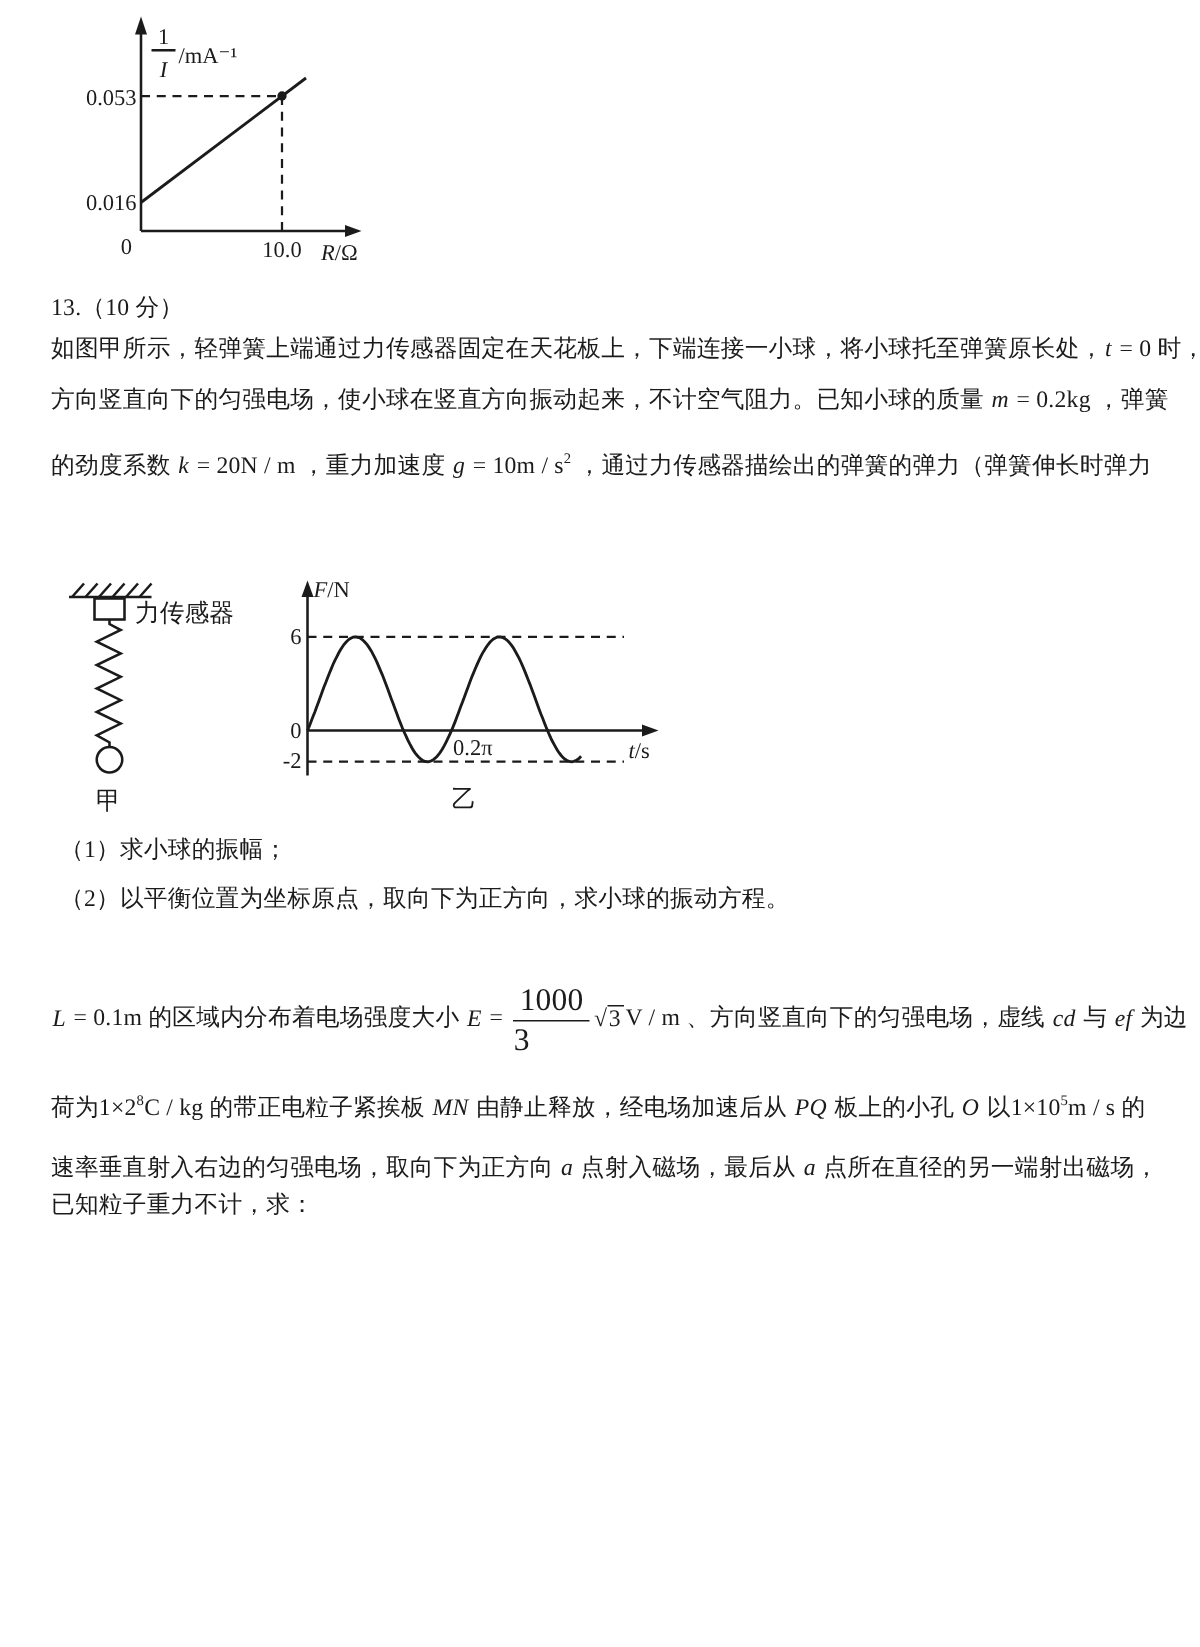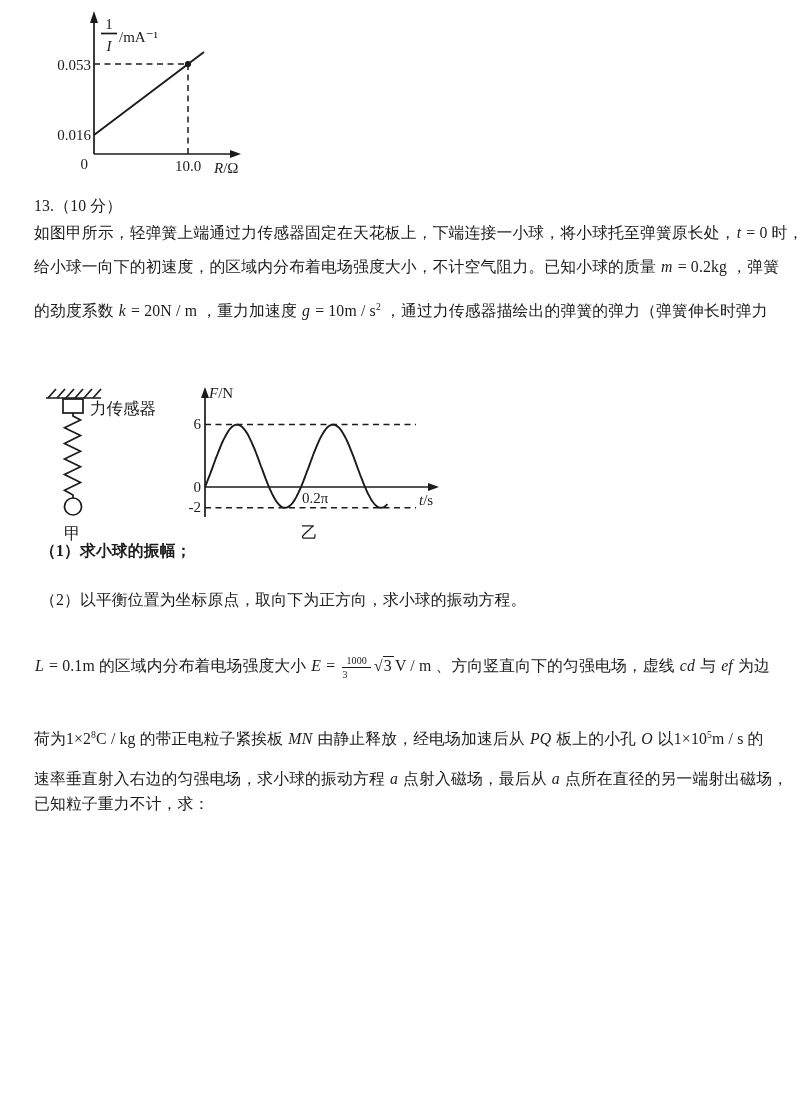--- a/index.html
+++ b/index.html
@@ -10,21 +10,21 @@
   }
   .bodyline{
     position:absolute;left:34px;font-size:15.8px;line-height:21px;
     white-space:nowrap;letter-spacing:0.15px;
   }
   .subline{left:40px;}
   .it{font-style:italic;padding:0 1px;}
   .sup{vertical-align:super;font-size:0.62em;line-height:0;}
   .frac{
     display:inline-block;text-align:left;vertical-align:middle;
-    margin:0 3px;line-height:1.12;font-size:10px;
+    margin:0 3px;line-height:1.12;font-size:21px;
   }
   .frac .fnum{display:block;padding:0 4px 1px 4px;border-bottom:1.4px solid #1b1b1b;}
   .frac .fden{display:block;padding-top:1px;}
   .sqrt{white-space:nowrap;margin-right:1px;}
   .sqrt .radbody{border-top:1.4px solid #1b1b1b;padding:0 2px 0 1px;}
   svg{position:absolute;overflow:visible;}
   svg text{font-family:"Liberation Serif","DejaVu Serif",serif;fill:#1b1b1b;font-size:15px;}
   svg .it{font-style:italic;}
   svg .cjk{font-size:16.5px;}
   .ax{stroke:#1b1b1b;stroke-width:1.7;fill:none;}
@@ -58,21 +58,21 @@
     <text x="39" y="138" text-anchor="end">0.016</text>
     <text x="36" y="167" text-anchor="end">0</text>
     <text x="136" y="169" text-anchor="middle">10.0</text>
     <text x="162" y="171" text-anchor="start">
       <tspan class="it">R</tspan><tspan>/Ω</tspan>
     </text>
   </svg>
 
   <div class="bodyline" style="top:195px;">13.（10 分）</div>
   <div class="bodyline" style="top:222px;"><span>如图甲所示，轻弹簧上端通过力传感器固定在天花板上，下端连接一小球，将小球托至弹簧原长处，</span><span class="it">t</span><span> = 0 时，</span></div>
-  <div class="bodyline" style="top:256px;"><span>给小球一向下的初速度，的区域内分布着电场强度大小，不计空气阻力。已知小球的质量 </span><span class="it">m</span><span> = 0.2kg ，弹簧</span></div>
+  <div class="bodyline" style="top:256px;"><span>方向竖直向下的匀强电场，使小球在竖直方向振动起来，不计空气阻力。已知小球的质量 </span><span class="it">m</span><span> = 0.2kg ，弹簧</span></div>
   <div class="bodyline" style="top:300px;"><span>的劲度系数 </span><span class="it">k</span><span> = 20N / m ，重力加速度 </span><span class="it">g</span><span> = 10m / s</span><span class="sup">2</span><span> ，通过力传感器描绘出的弹簧的弹力（弹簧伸长时弹力</span></div>
 
   <svg style="left:30px;top:385px;" width="170" height="162" viewBox="0 0 170 162">
     <g class="ax" stroke-width="1.3">
       <line x1="18" y1="13" x2="26" y2="4"></line>
       <line x1="27" y1="13" x2="35" y2="4"></line>
       <line x1="36" y1="13" x2="44" y2="4"></line>
       <line x1="45" y1="13" x2="53" y2="4"></line>
       <line x1="54" y1="13" x2="62" y2="4"></line>
       <line x1="63" y1="13" x2="71" y2="4"></line>
@@ -101,21 +101,21 @@
     <text x="18" y="45" text-anchor="end">6</text>
     <text x="18" y="108" text-anchor="end">0</text>
     <text x="18" y="128" text-anchor="end">-2</text>
     <text x="119" y="119">0.2π</text>
     <text x="236" y="121">
       <tspan class="it">t</tspan><tspan>/s</tspan>
     </text>
     <text class="cjk" x="118" y="154" font-size="18">乙</text>
   </svg>
 
-  <div class="bodyline subline" style="top:540px;font-weight:bold;">（1）求小球的振幅；</div>
+  <div class="bodyline subline" style="top:556px;">（1）求小球的振幅；</div>
   <div class="bodyline subline" style="top:589px;">（2）以平衡位置为坐标原点，取向下为正方向，求小球的振动方程。</div>
 
   <div class="bodyline" style="top:655px;"><span class="it">L</span><span> = 0.1m 的区域内分布着电场强度大小 </span><span class="it">E</span><span> = </span><span class="frac"><span class="fnum">1000</span><span class="fden">3</span></span><span class="sqrt"><span>√</span><span class="radbody">3</span></span><span>V / m 、方向竖直向下的匀强电场，虚线 </span><span class="it">cd</span><span> 与 </span><span class="it">ef</span><span> 为边</span></div>
   <div class="bodyline" style="top:728px;"><span>荷为1×2</span><span class="sup">8</span><span>C / kg 的带正电粒子紧挨板 </span><span class="it">MN</span><span> 由静止释放，经电场加速后从 </span><span class="it">PQ</span><span> 板上的小孔 </span><span class="it">O</span><span> 以1×10</span><span class="sup">5</span><span>m / s 的</span></div>
-  <div class="bodyline" style="top:768px;"><span>速率垂直射入右边的匀强电场，求小球的振动方程 </span><span class="it">a</span><span> 点射入磁场，最后从 </span><span class="it">a</span><span> 点所在直径的另一端射出磁场，</span></div>
+  <div class="bodyline" style="top:768px;"><span>速率垂直射入右边的匀强电场，取向下为正方向 </span><span class="it">a</span><span> 点射入磁场，最后从 </span><span class="it">a</span><span> 点所在直径的另一端射出磁场，</span></div>
   <div class="bodyline" style="top:793px;"><span>已知粒子重力不计，求：</span></div>
 
 </div>
 
 </body></html>

